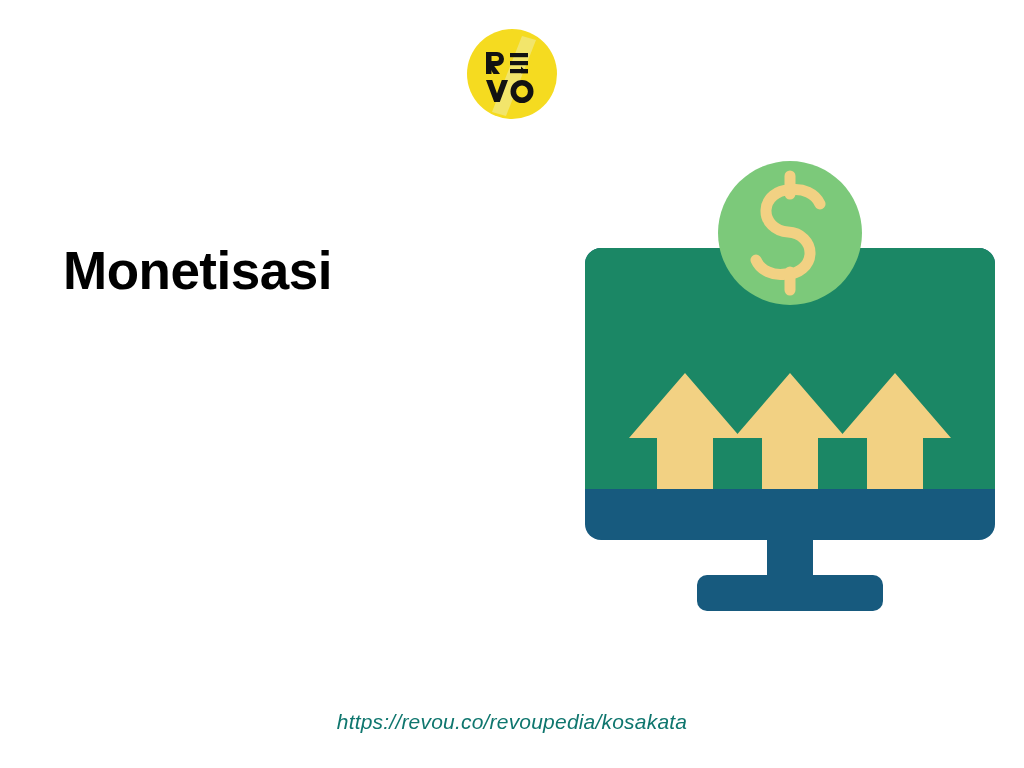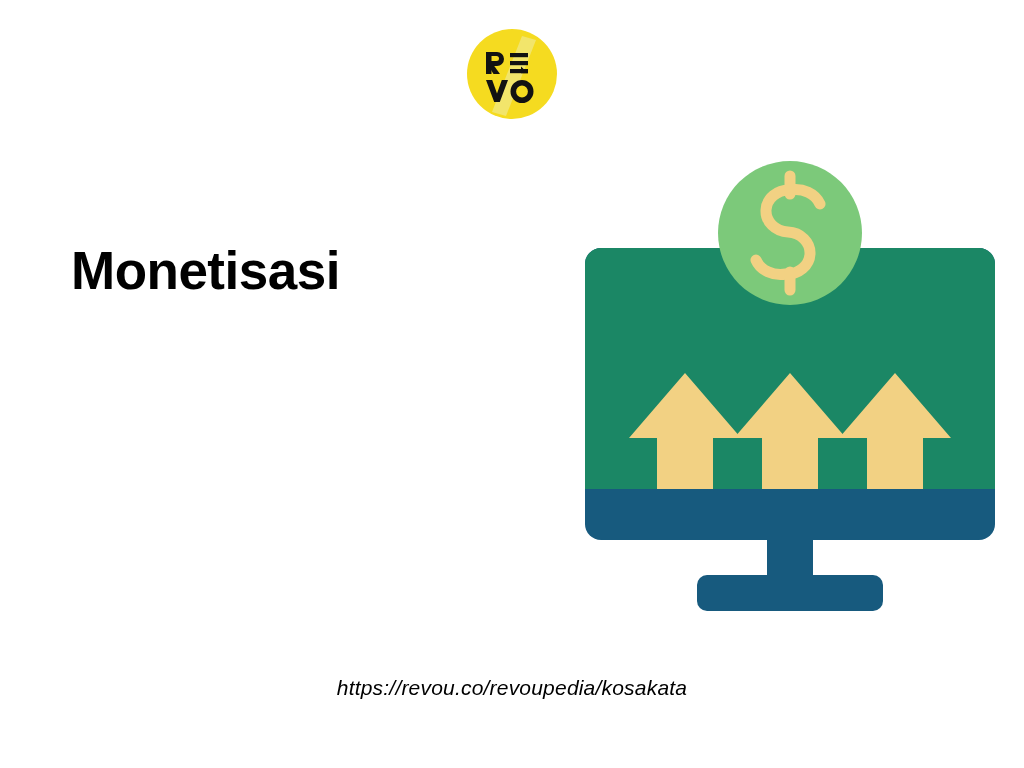--- a/index.html
+++ b/index.html
@@ -29,21 +29,21 @@
     left: 466px;
     top: 28px;
     width: 92px;
     height: 92px;
   }
   #logo-wrap svg { display: block; }
 
   
   #headline {
     position: absolute;
-    left: 71px;
+    left: 63px;
     top: 241px;
     width: 460px;
     font-size: 53px;
     line-height: 60px;
     font-weight: 700;
     letter-spacing: -0.5px;
     color: #000000;
     margin: 0;
     white-space: nowrap;
   }
@@ -67,26 +67,26 @@
     top: 150px;
     width: 430px;
     height: 465px;
   }
   #illustration svg { display: block; }
 
   
   #footer-url {
     position: absolute;
     left: 0;
-    top: 676px;
+    top: 710px;
     width: 1024px;
     text-align: center;
     font-size: 21px;
     font-style: italic;
-    color: #000000;
+    color: #0f766e;
     letter-spacing: 0.2px;
   }
 </style>
 </head>
 <body>
 
 <div id="slide">
 
   <div id="logo-wrap">
     <svg width="92" height="92" viewBox="0 0 92 92" xmlns="http://www.w3.org/2000/svg">

